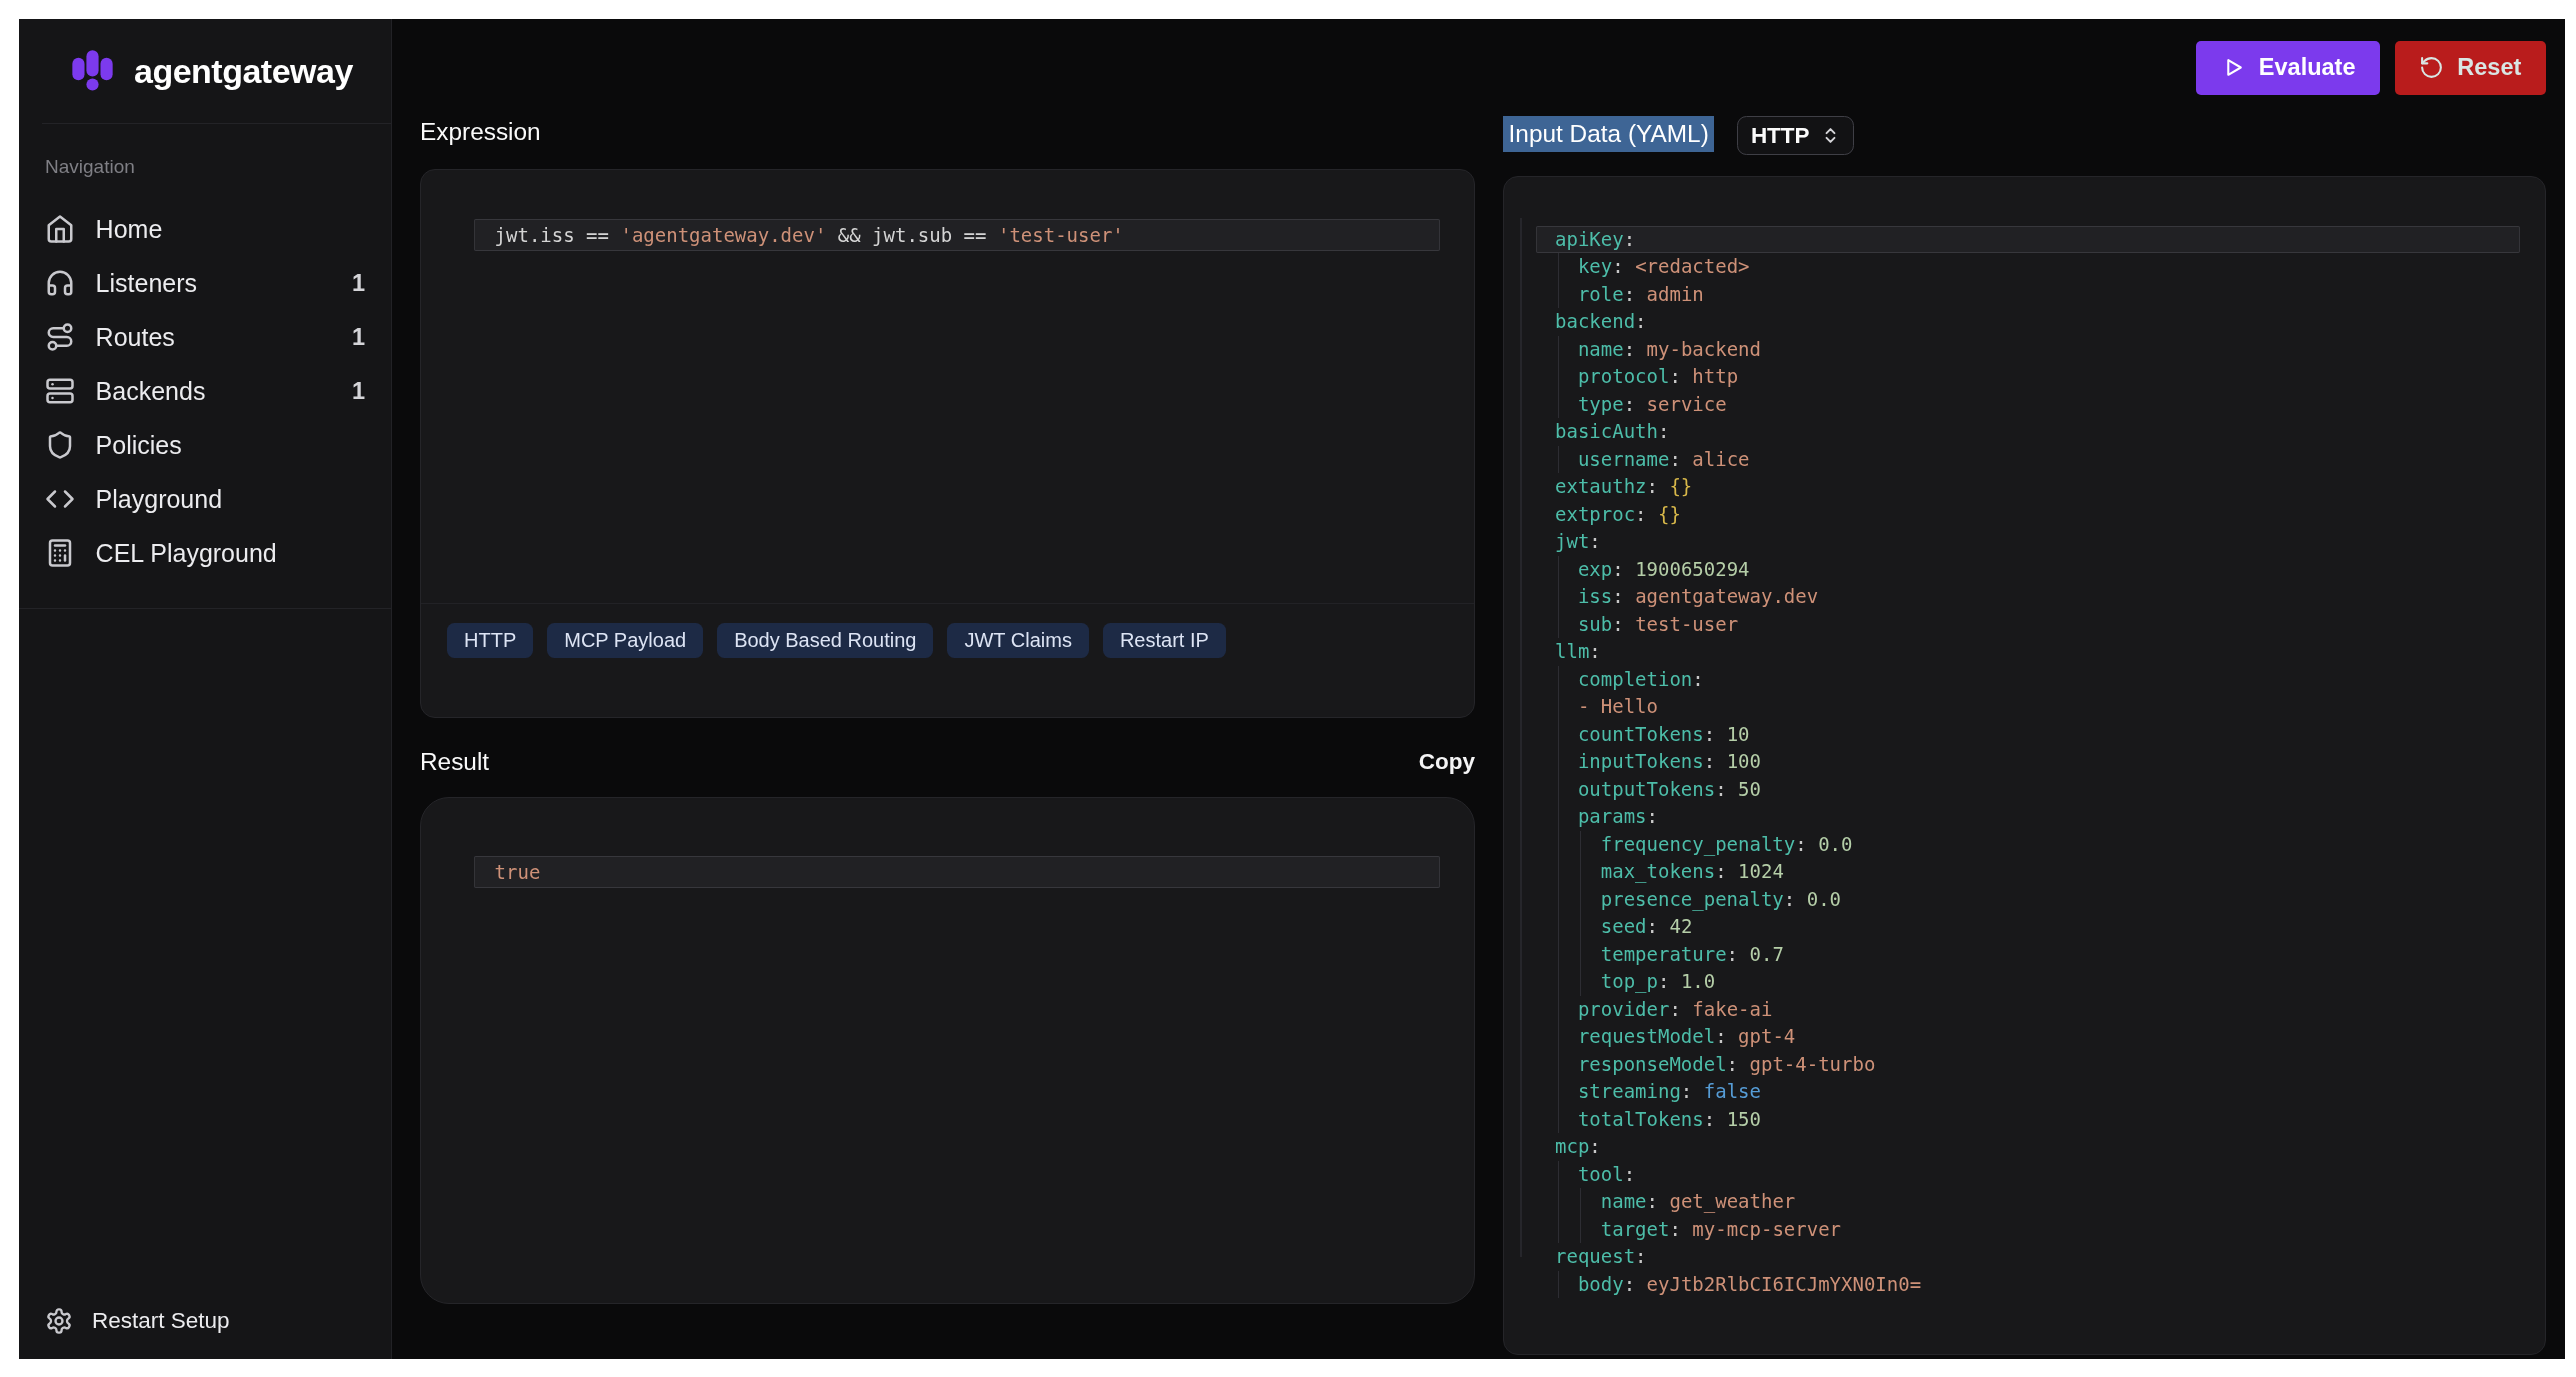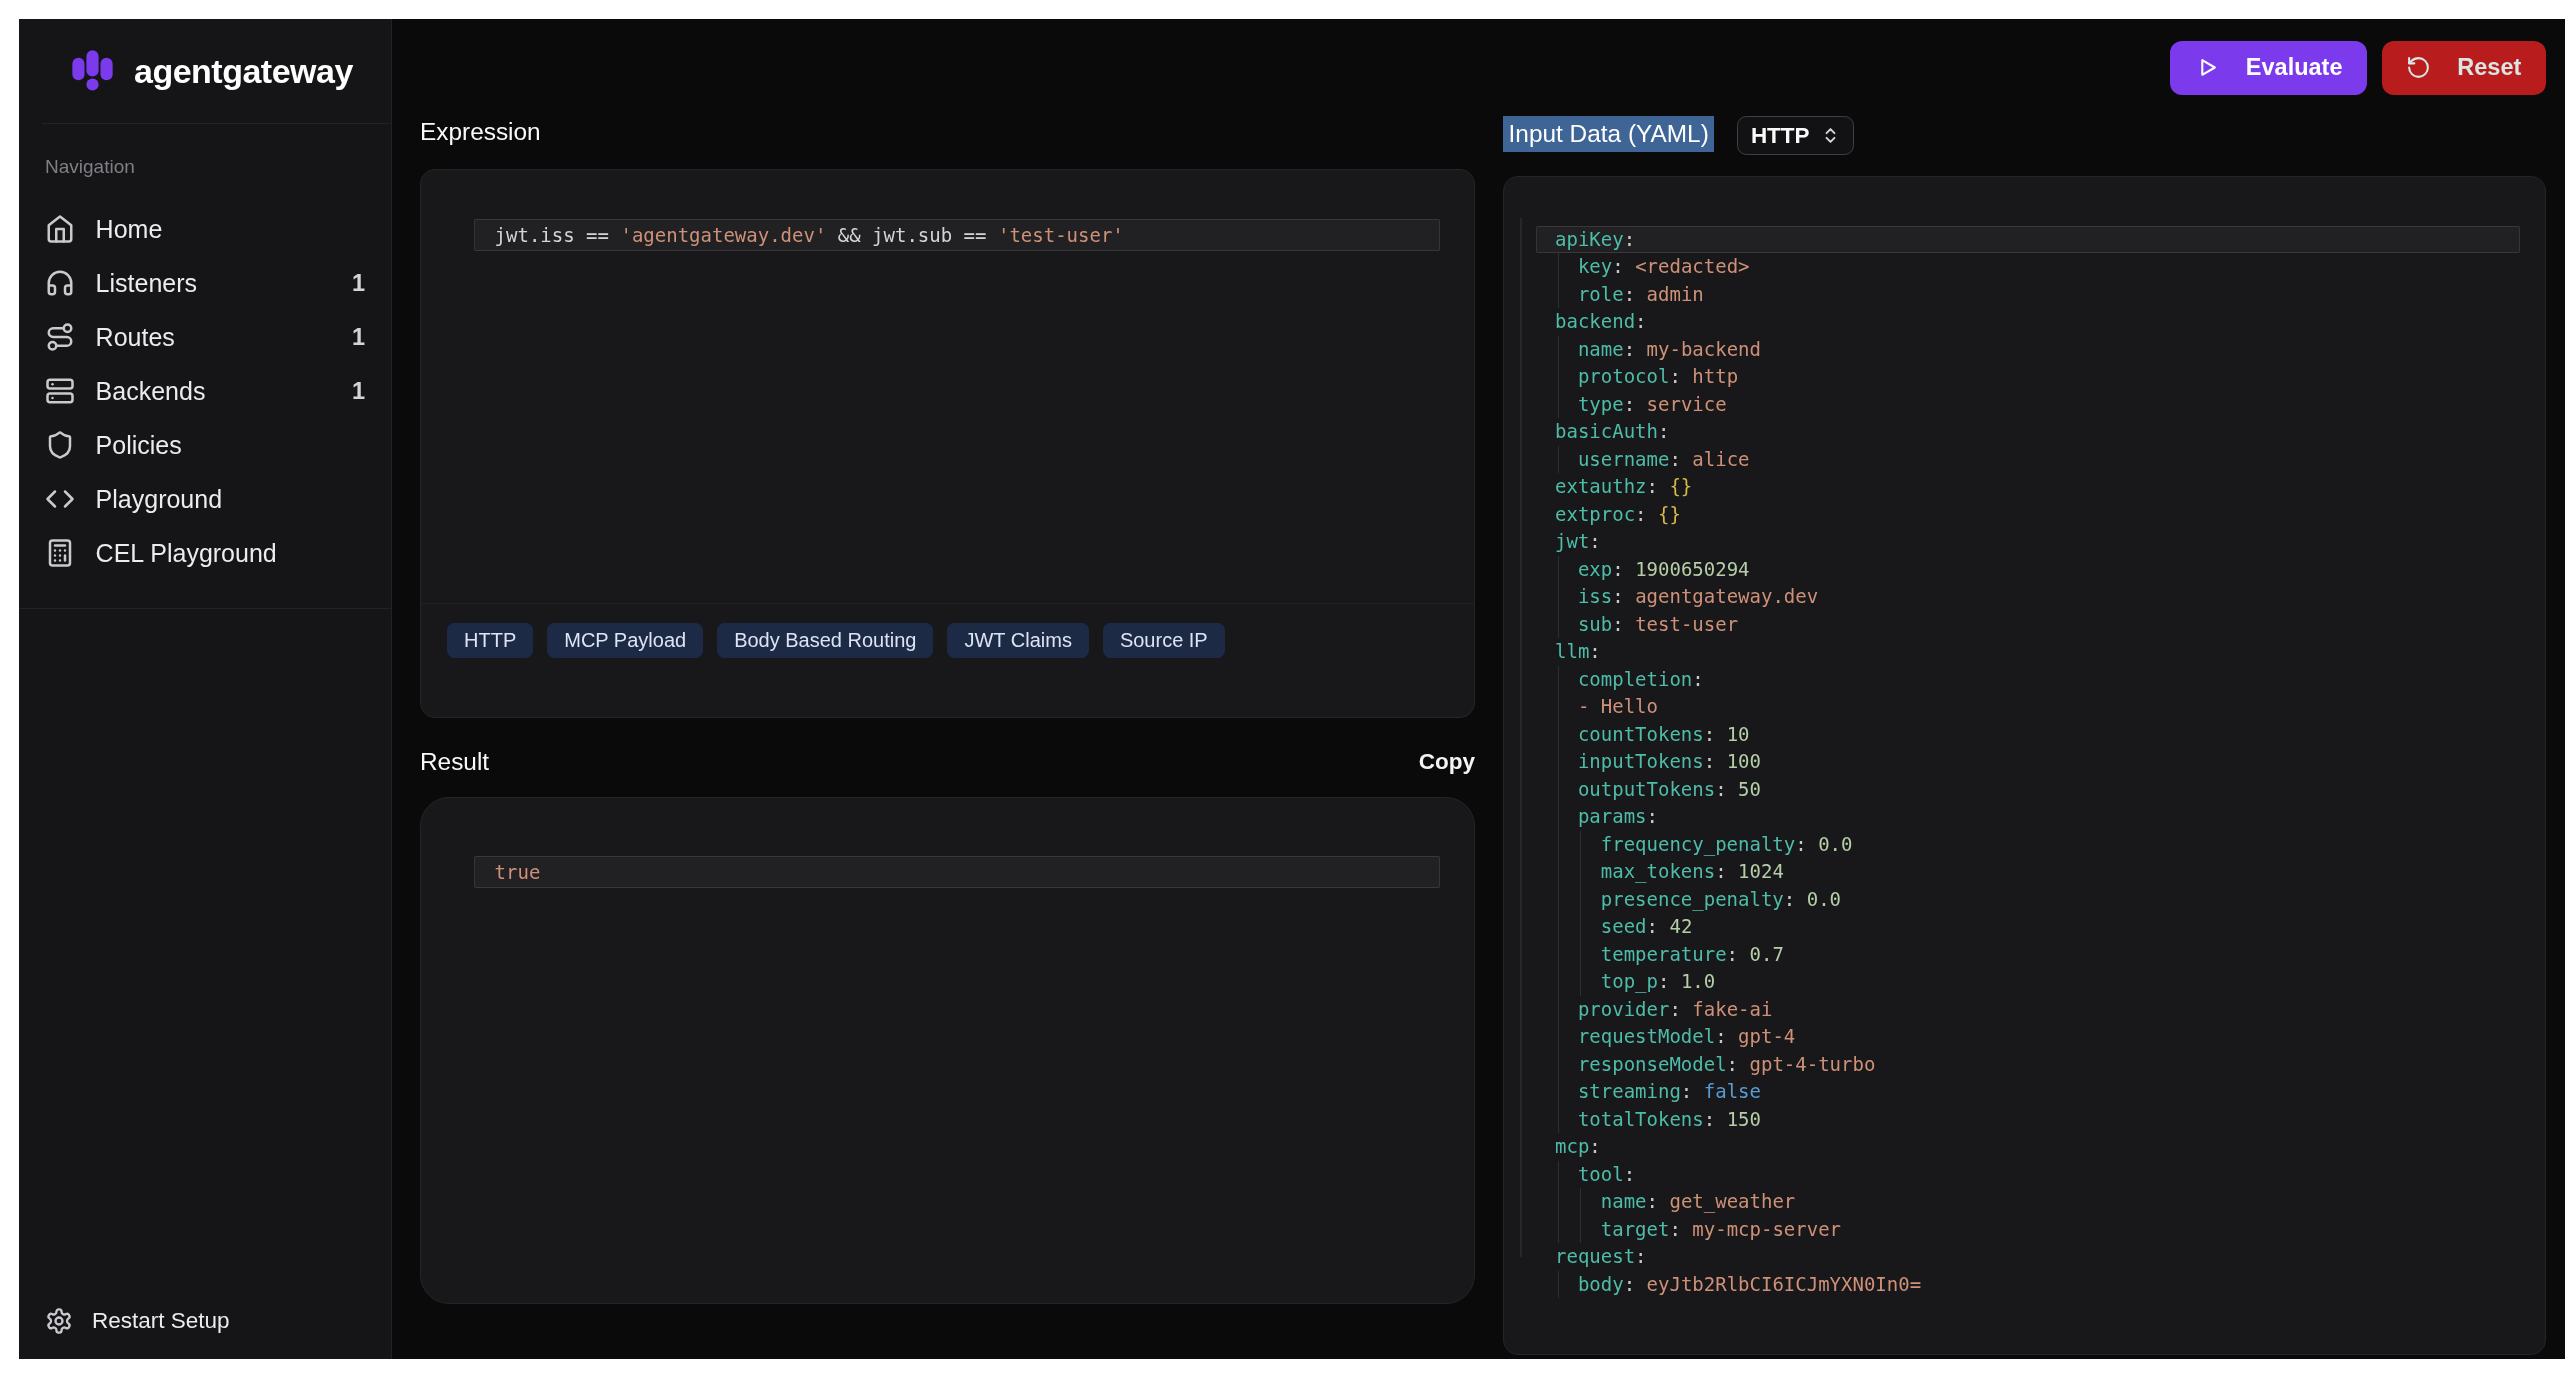--- a/index.html
+++ b/index.html
@@ -25,22 +25,22 @@
   .sidebar-divider { border-top:0.9px solid #232327; margin-top:28px; }
   .sidebar-spacer { flex:1; }
   .sidebar-footer { display:flex; align-items:center; gap:19px; padding:24.4px 26px;
                     color:#ececef; font-size:22.5px; cursor:pointer; }
   .sidebar-footer .nav-icon { width:28px; height:28px; }
 
   
   .main { flex:1; min-width:0; display:flex; flex-direction:column; padding:0 19px 0 28px; }
   .toolbar { display:flex; justify-content:flex-end; align-items:flex-start; gap:15px;
              padding-top:21.6px; height:97px; }
-  .btn { height:54px; border:none; border-radius:12px; display:inline-flex; align-items:center;
-         gap:26px; font-family:"Liberation Sans",sans-serif; font-size:23.5px; font-weight:600;
+  .btn { height:54px; border:none; border-radius:5px; display:inline-flex; align-items:center;
+         gap:13px; font-family:"Liberation Sans",sans-serif; font-size:23.5px; font-weight:600;
          padding:0 24.4px; cursor:pointer; }
   .btn-icon { width:25px; height:25px; display:inline-flex; }
   .btn-icon svg { width:100%; height:100%; }
   .btn-evaluate { background:#7c3aed; color:#ffffff; }
   .btn-reset { background:#b91c1c; color:#d9e6e4; }
 
   .columns { display:flex; gap:28px; flex:1; min-height:0; }
   .col-left { width:1055px; flex-shrink:0; display:flex; flex-direction:column; }
   .col-right { flex:1; min-width:0; display:flex; flex-direction:column; }
 
@@ -230,21 +230,21 @@
           <h2 class="panel-heading">Expression</h2>
           <div class="card card-expression">
             <div class="editor editor-expression">
               <div class="codeline active" id="expression-line"><span class="tok-plain">jwt.iss == </span><span class="tok-string">'agentgateway.dev'</span><span class="tok-plain"> &amp;&amp; jwt.sub == </span><span class="tok-string">'test-user'</span></div>
             </div>
             <div class="chips" id="chips">
                 <button class="chip">HTTP</button>
                 <button class="chip">MCP Payload</button>
                 <button class="chip">Body Based Routing</button>
                 <button class="chip">JWT Claims</button>
-                <button class="chip">Source IP</button>
+                <button class="chip">Restart IP</button>
               </div>
           </div>
 
           <div class="result-heading-row">
             <h2 class="panel-heading">Result</h2>
             <button class="copy-btn">Copy</button>
           </div>
           <div class="card card-result">
             <div class="editor editor-result">
               <div class="codeline active" id="result-line"><span class="tok-string">true</span></div>

